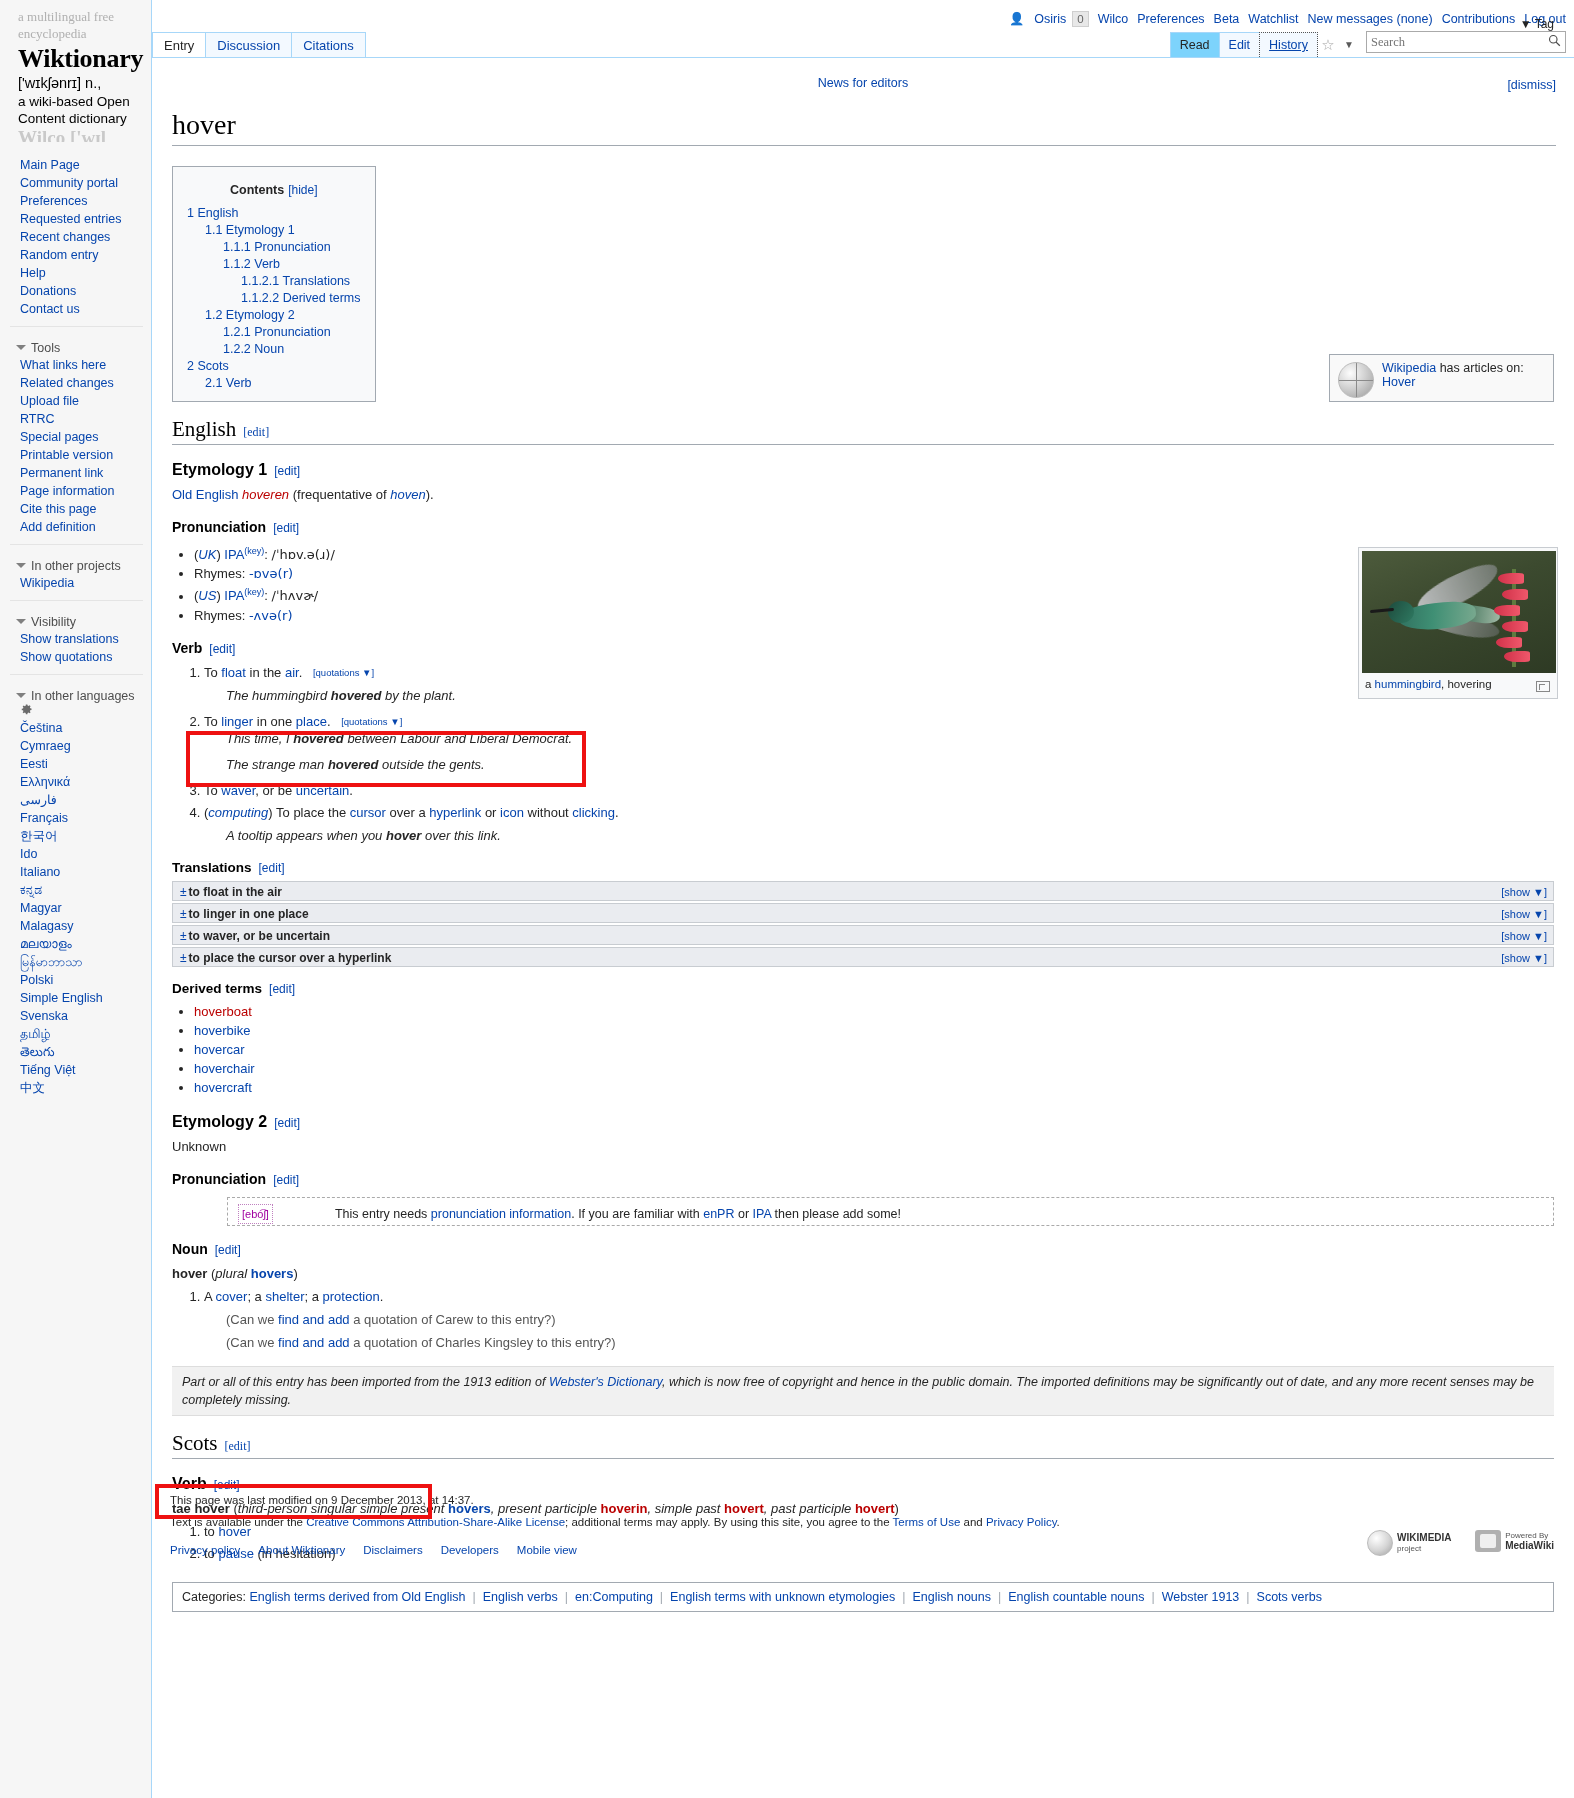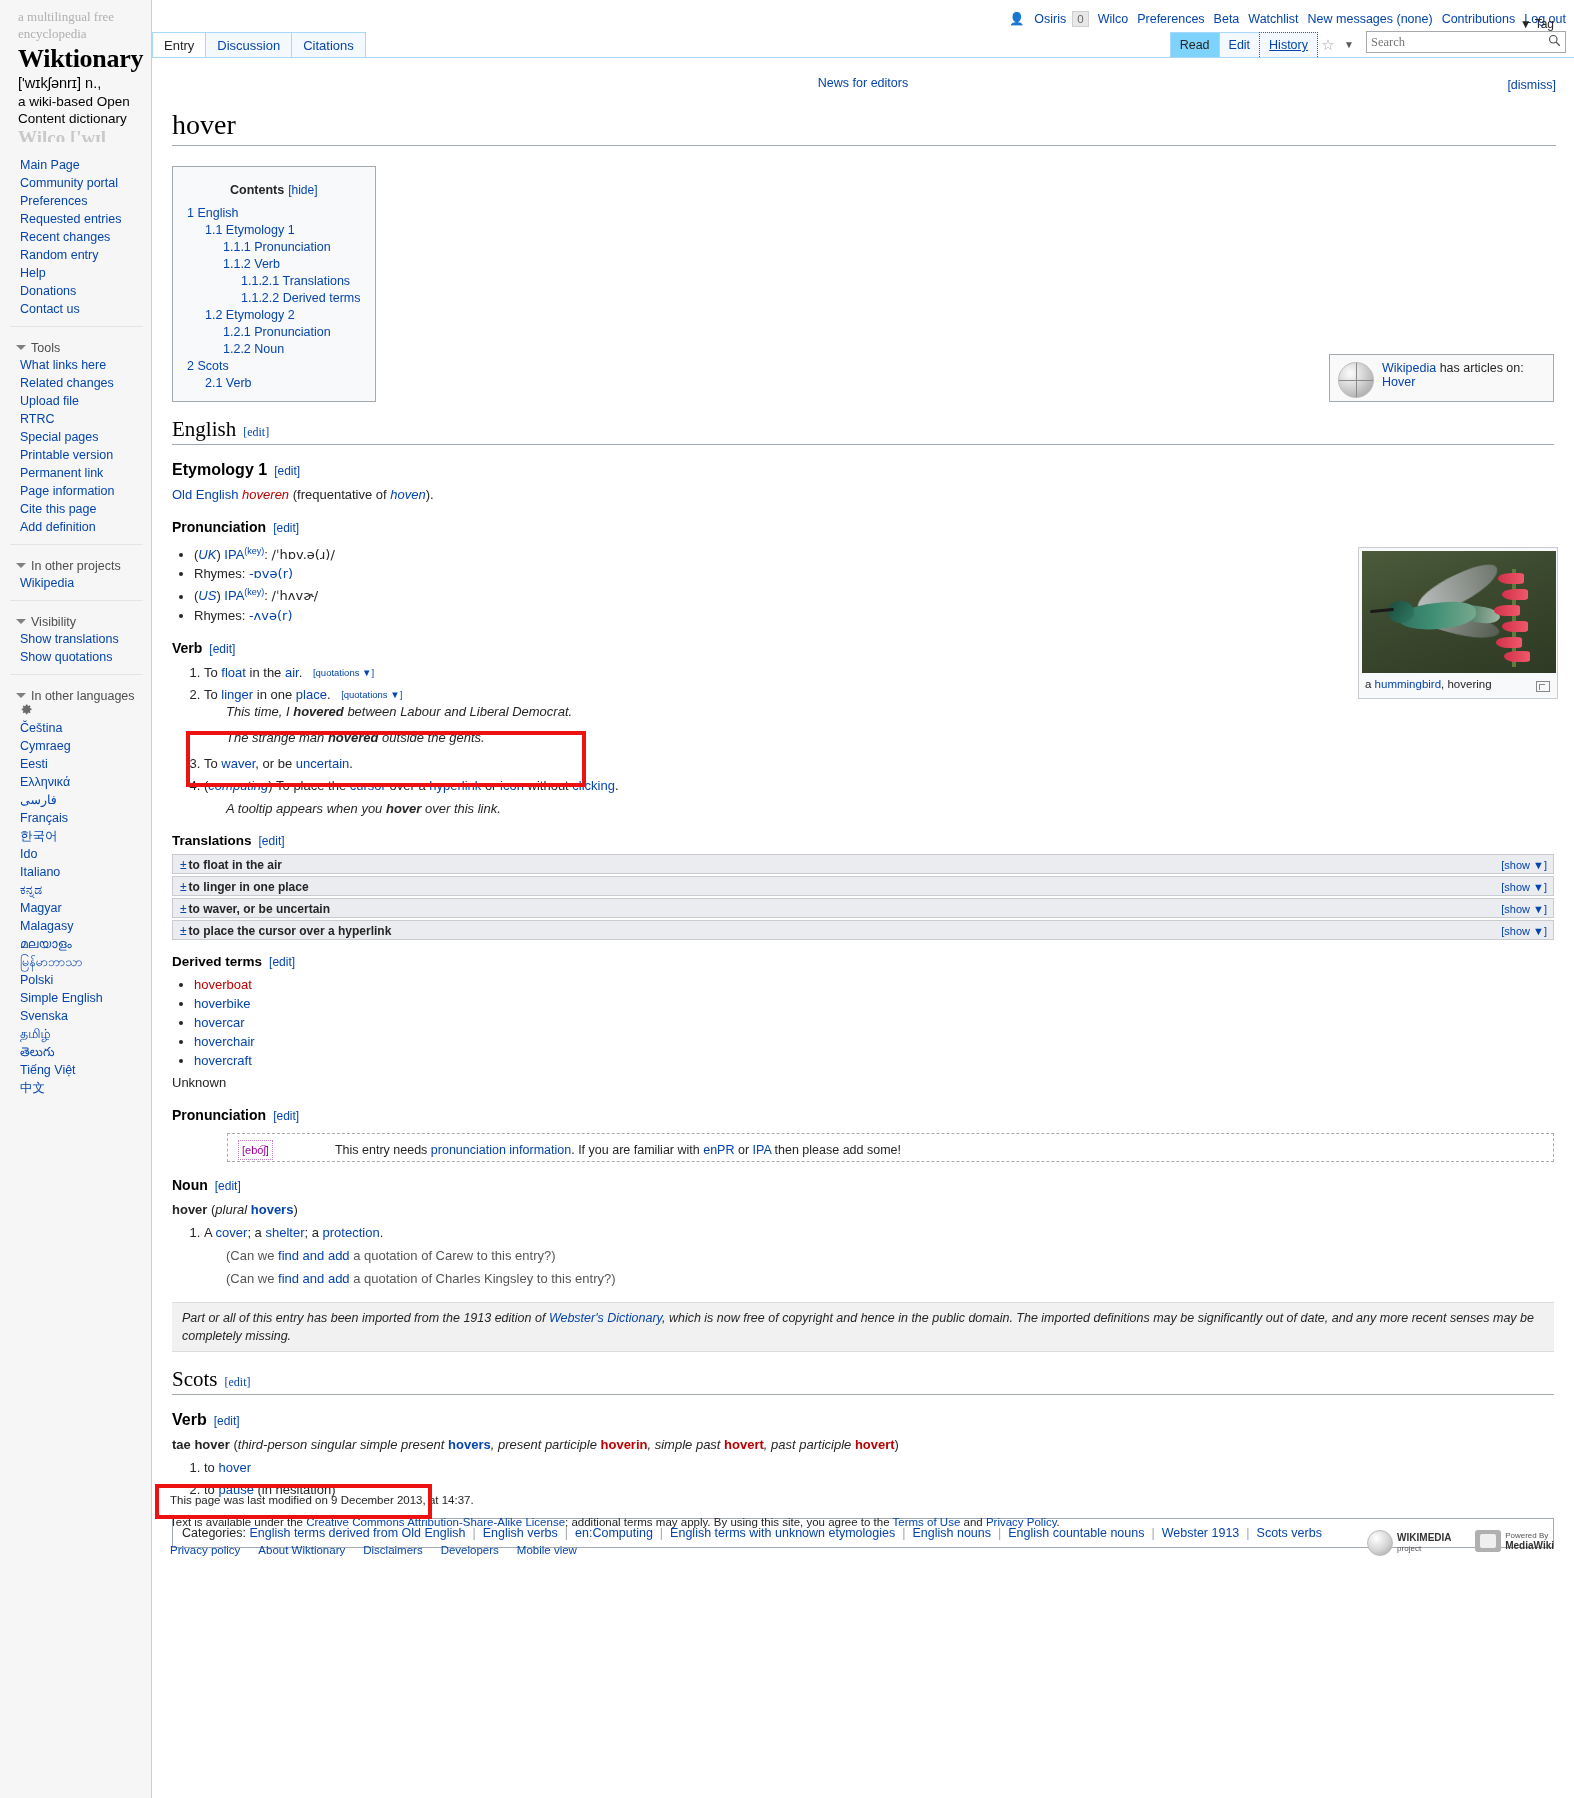--- a/index.html
+++ b/index.html
@@ -526,20 +526,21 @@
     </ul>
 
     <h4 class="wikih4">
       <span>Verb</span><span class="editsection"><a href="#">[edit]</a></span>
     </h4>
 
     <ol class="defs">
       <li>
         <span>To <a href="#">float</a> in the <a href="#">air</a>.</span>
         <a href="#" class="qtoggle">[quotations ▼]</a>
+        <span class="usex">The hummingbird <b>hovered</b> by the plant.</span>
       </li>
       <li>
         <span>To <a href="#">linger</a> in one <a href="#">place</a>.</span>
         <a href="#" class="qtoggle">[quotations ▼]</a>
         <span class="usex" style="margin-top:-3px">This time, I <b>hovered</b> between Labour and Liberal Democrat.</span>
         <span class="usex">The strange man <b>hovered</b> outside the gents.</span>
       </li>
       <li>
         <span>To <a href="#">waver</a>, or be <a href="#">uncertain</a>.</span>
       </li>
@@ -563,20 +564,23 @@
       <span>Derived terms</span><span class="editsection"><a href="#">[edit]</a></span>
     </h5>
     <ul class="bullets" id="derived-list">
         <li><a href="#" class="new">hoverboat</a></li>
         <li><a href="#">hoverbike</a></li>
         <li><a href="#">hovercar</a></li>
         <li><a href="#">hoverchair</a></li>
         <li><a href="#">hovercraft</a></li>
       </ul>
 
+    <h3 class="wikih3">
+      <span>Etymology 2</span><span class="editsection"><a href="#">[edit]</a></span>
+    </h3>
     <p style="margin:4px 0 0 0;">Unknown</p>
 
     <h4 class="wikih4">
       <span>Pronunciation</span><span class="editsection"><a href="#">[edit]</a></span>
     </h4>
     <div id="rfpbox">
       <span class="ipatag">[ebo͡ʃ]</span><span>This entry needs </span><a href="#">pronunciation information</a><span>. If you are familiar with </span><a href="#">enPR</a><span> or </span><a href="#">IPA</a><span> then please add some!</span>
     </div>
 
     <h4 class="wikih4">

